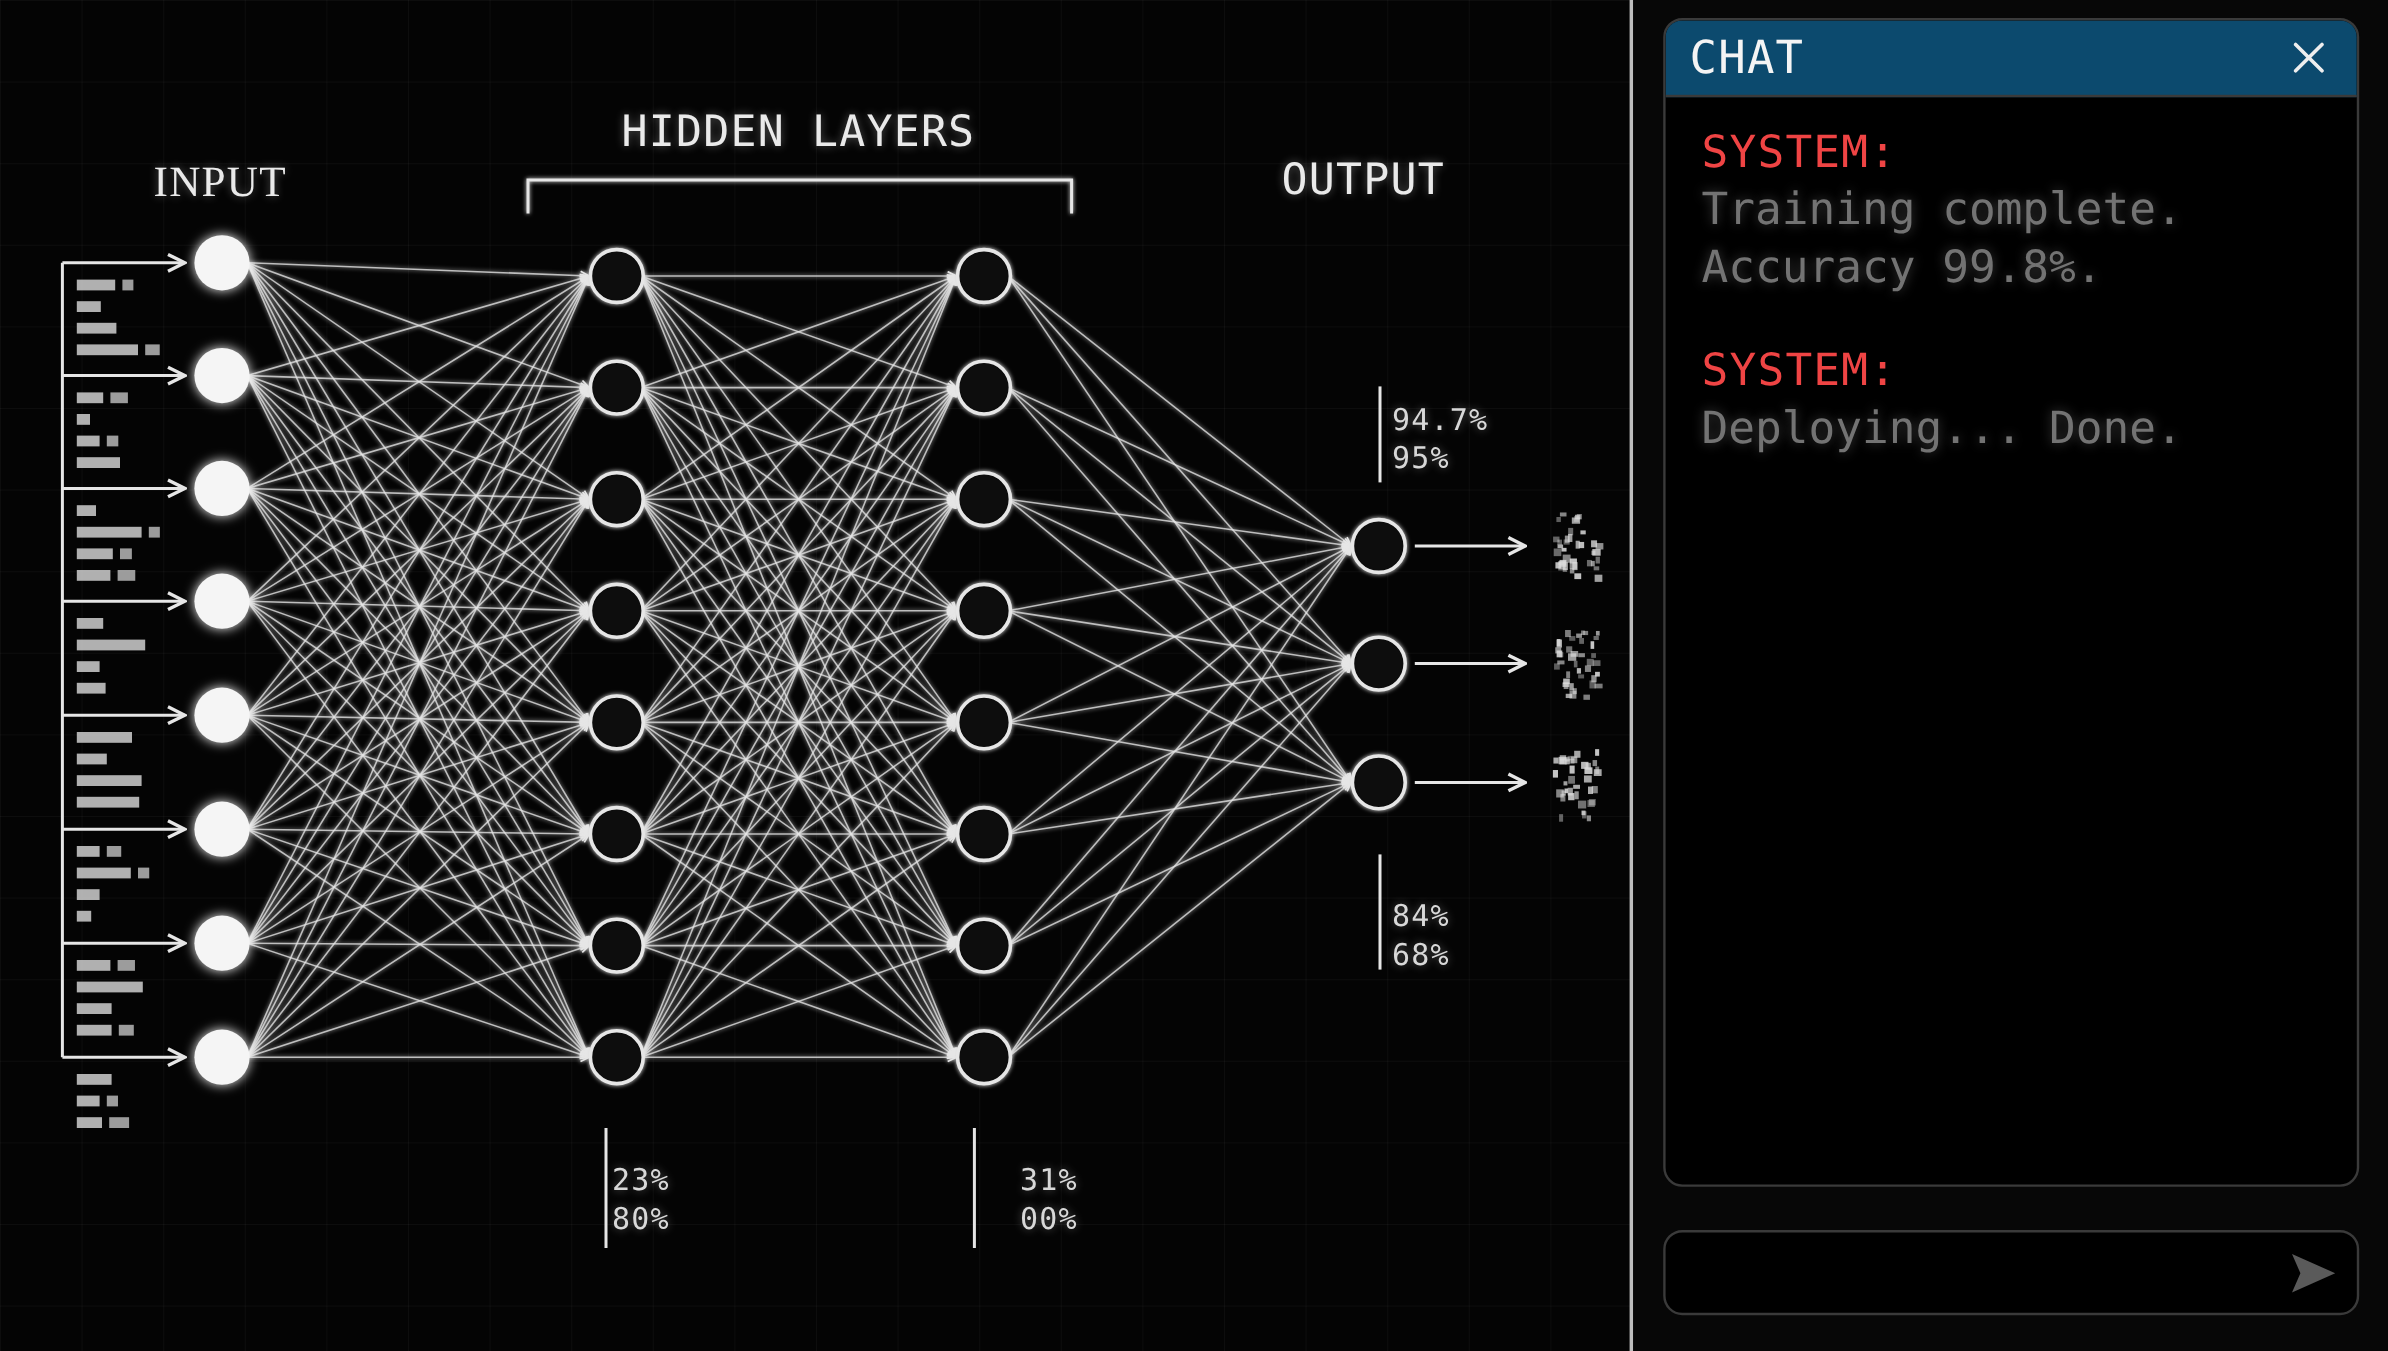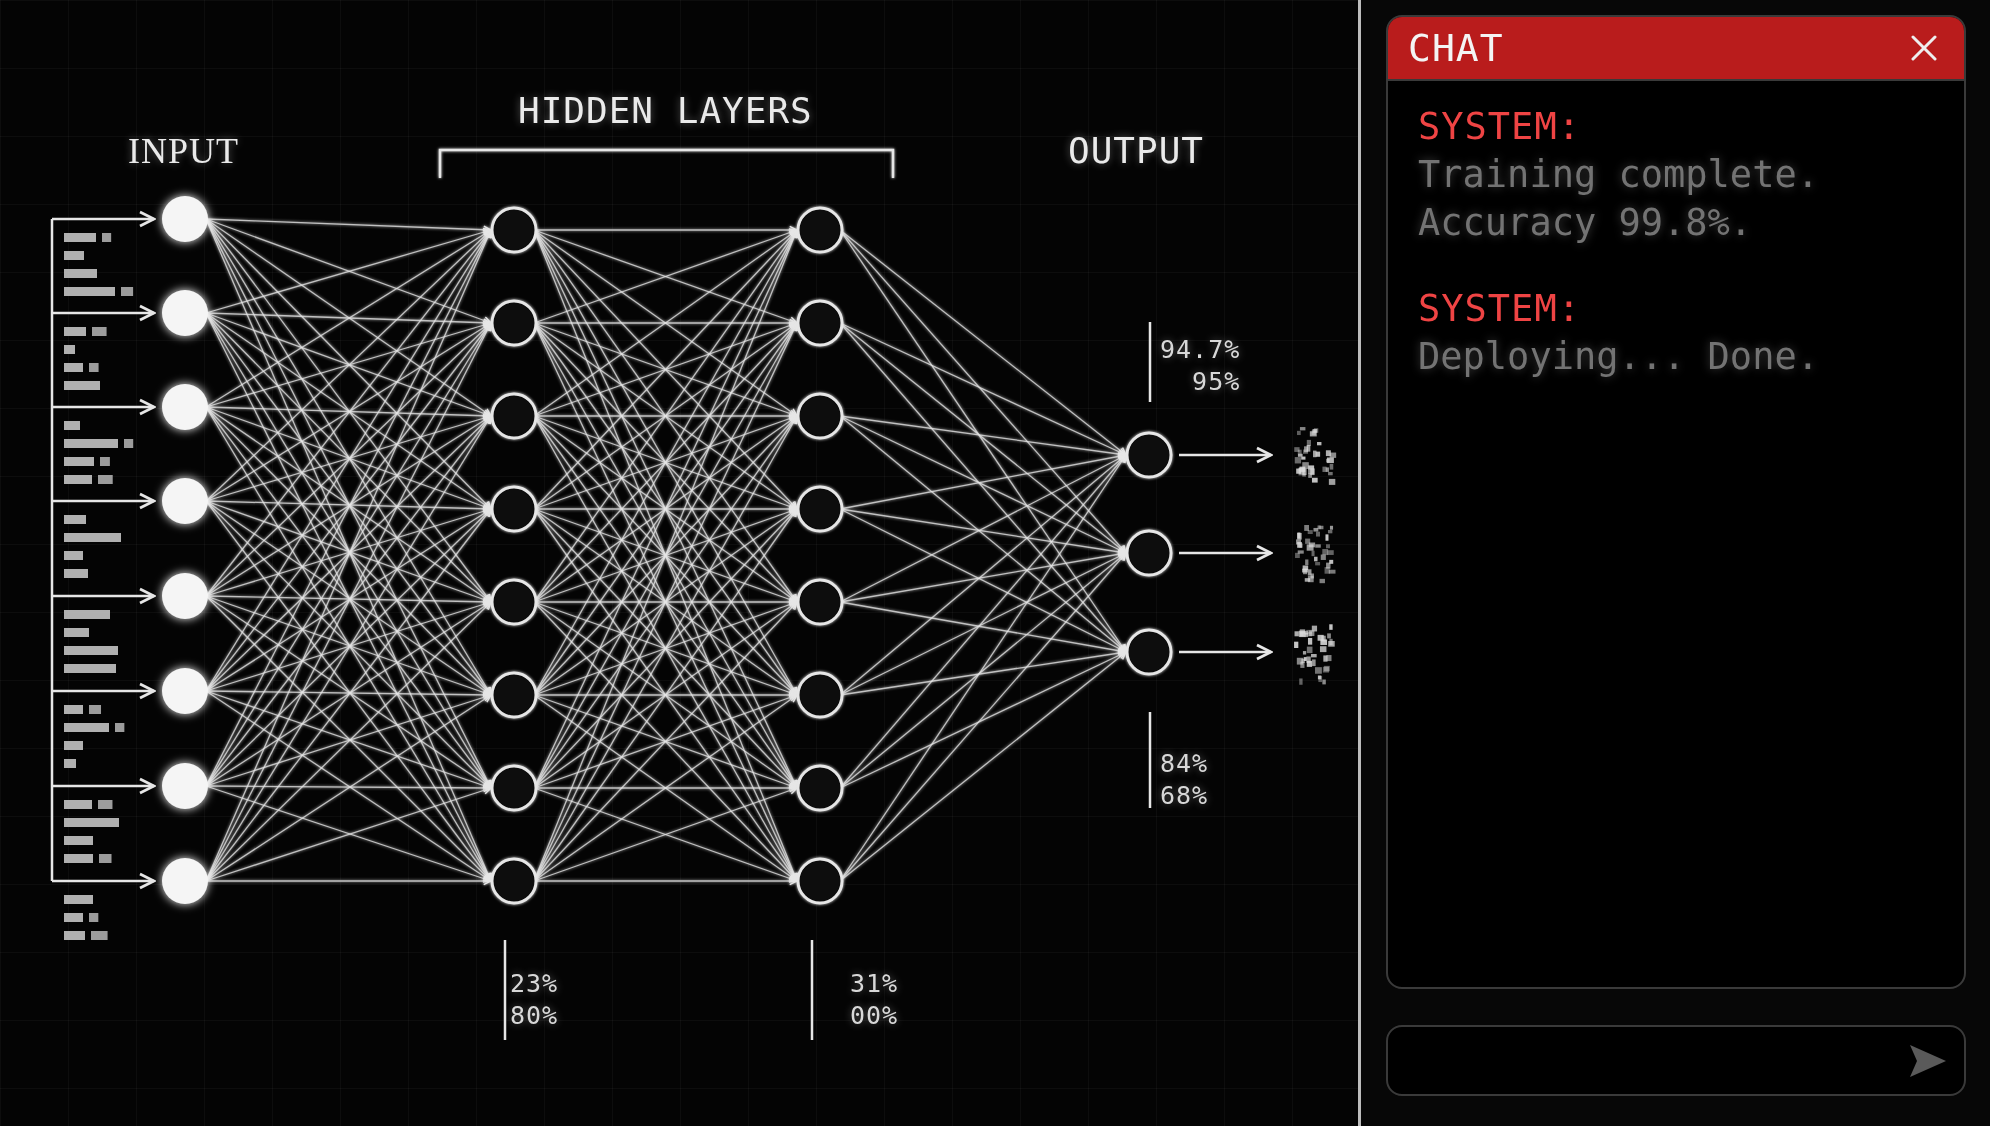--- a/index.html
+++ b/index.html
@@ -15,34 +15,33 @@
     background-image:
       linear-gradient(rgba(255,255,255,0.035) 1px, transparent 1px),
       linear-gradient(90deg, rgba(255,255,255,0.035) 1px, transparent 1px);
     background-size:68px 68px;
   }
   #diagram-svg { position:absolute; left:0; top:0; }
   .lbl {
     position:absolute; font-family:"DejaVu Sans Mono","Liberation Mono",monospace;
     color:#eaeaea; letter-spacing:1px;
     text-shadow:0 0 8px rgba(255,255,255,0.35);
-    text-align:right;
   }
   .layer-title { font-size:36px; }
   .stat { font-size:25px; line-height:32px; color:#d8d8d8; }
   #divider { position:absolute; left:1358px; top:0; width:3px; height:1126px; background:#bdbdbd; }
   #right-bg { position:absolute; left:1361px; top:0; width:629px; height:1126px; background:#070707; }
 
   #chat-panel {
     position:absolute; left:1386px; top:15px; width:580px; height:974px;
     border:2px solid #3a3a3a; border-radius:16px; background:#000; overflow:hidden;
     box-sizing:border-box;
   }
   #chat-header {
-    height:64px; background:#b91c1c; display:flex; align-items:center;
+    height:64px; background:#0c4a6e; display:flex; align-items:center;
     justify-content:space-between; padding:0 20px 0 20px; box-sizing:border-box;
     border-bottom:2px solid #3a3a3a;
   }
   #chat-title { font-size:38px; color:#f4f4f4; letter-spacing:1px; }
   #close-btn { width:40px; height:40px; display:flex; align-items:center; justify-content:center; cursor:pointer; }
   #messages { padding:22px 30px; }
   .msg { margin-bottom:38px; }
   .role { font-size:37px; color:#ef4444; line-height:48px; letter-spacing:1px; }
   .text { font-size:37px; color:#737373; line-height:48px; white-space:pre-wrap;
           text-shadow:0 0 10px rgba(255,255,255,0.25); }

